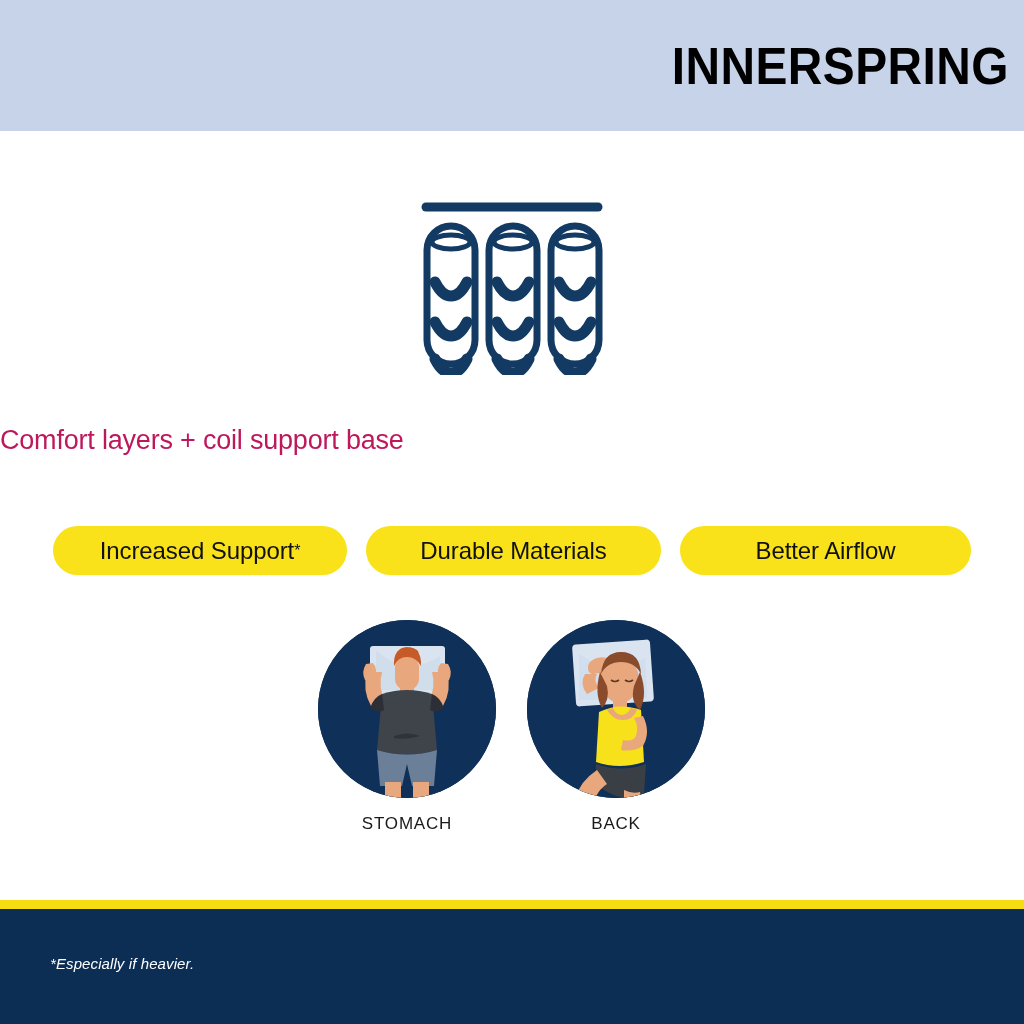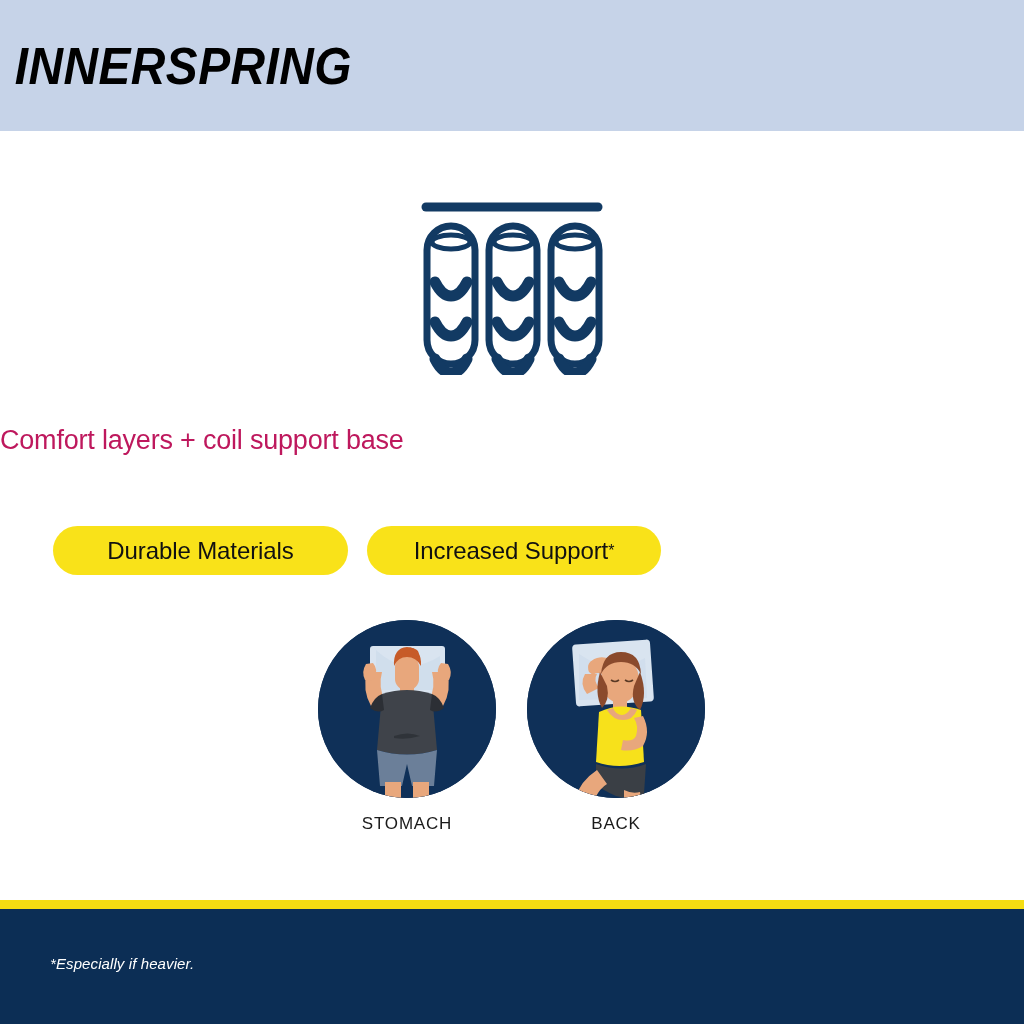--- a/index.html
+++ b/index.html
@@ -21,22 +21,21 @@
   
   .header-band {
     position: absolute;
     left: 0;
     top: 0;
     width: 1024px;
     height: 131px;
     background: #c6d3e8;
     display: flex;
     align-items: center;
-    justify-content: flex-start;
-    font-style: italic;
+    justify-content: flex-end;
   }
   .header-title {
     font-family: "Liberation Sans Narrow", "Liberation Sans", sans-serif;
     font-weight: 700;
     font-size: 52px;
     letter-spacing: 0.5px;
     color: #000000;
     transform: scaleX(0.92);
     transform-origin: center;
     white-space: nowrap;
@@ -202,26 +201,29 @@
           <path d="M9 97 q7 14 16 14 q9 0 16 -14" stroke-width="11"></path>
           <path d="M9 134 q7 14 16 14 q9 0 16 -14" stroke-width="11"></path>
         </g>
       </g>
     </svg>
   </div>
 
   <div class="subtitle">Comfort layers + coil support base</div>
 
   <div class="pill-row">
-    <div class="pill pill-2">
-      <span>Durable Materials</span>
-    </div>
     <div class="pill pill-1">
       <span>Increased Support</span>
         <span class="star">*</span>
+    </div>
+    <div class="pill pill-2">
+      <span>Durable Materials</span>
+    </div>
+    <div class="pill pill-3">
+      <span>Better Airflow</span>
     </div>
   </div>
 
   <div class="sleepers">
 
     <div class="sleeper sleeper-a">
       <div class="sleeper-circle">
         <svg viewBox="0 0 178 178" width="178" height="178" aria-hidden="true">
           <rect x="0" y="0" width="178" height="178" fill="#0f3058"></rect>
 

